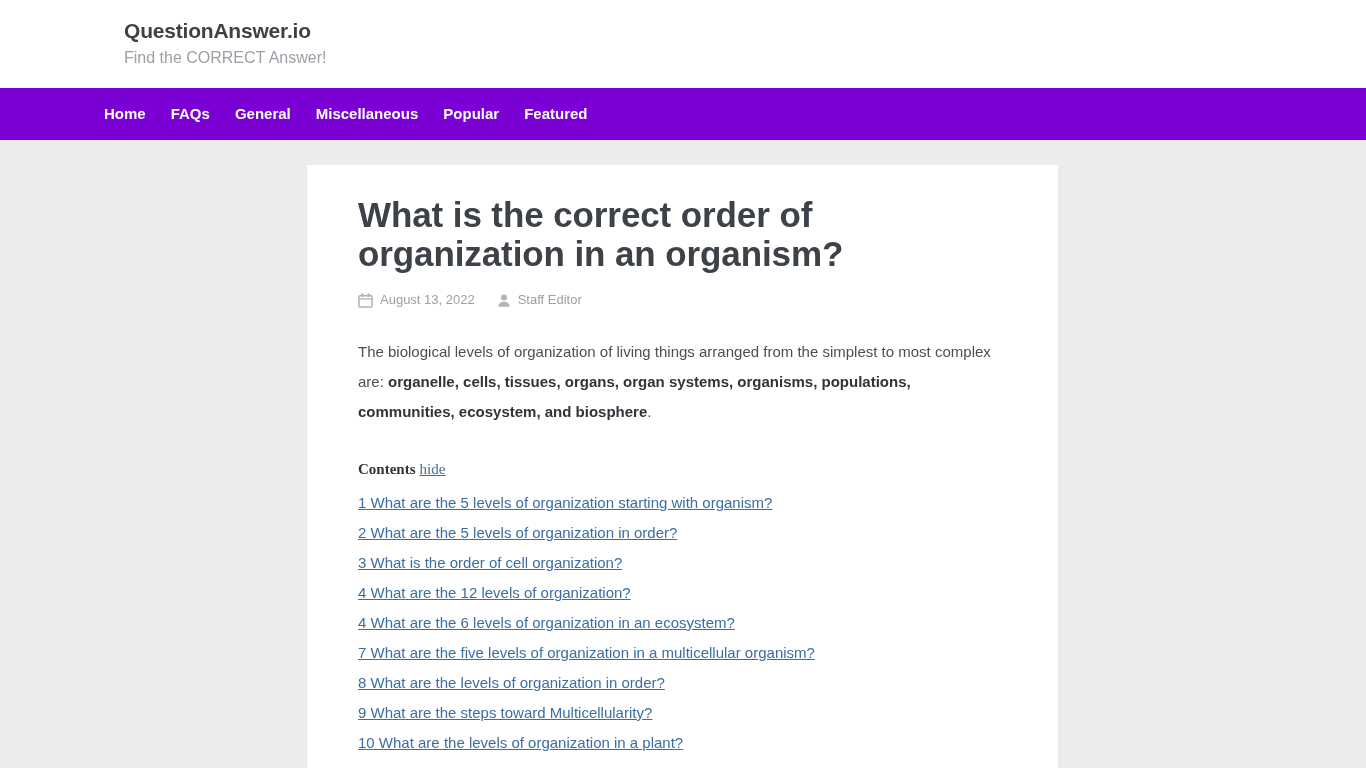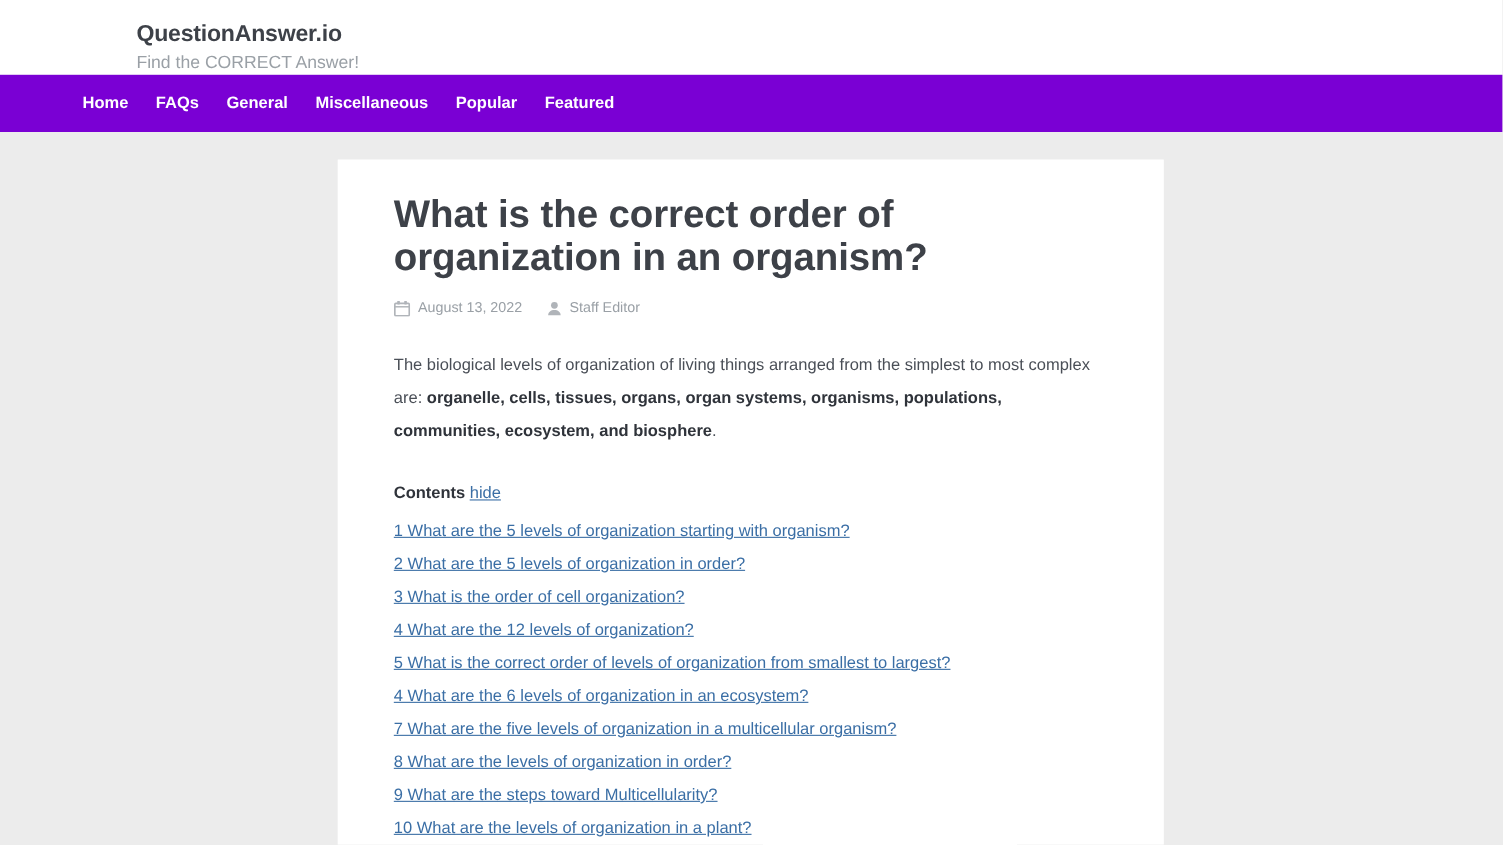--- a/index.html
+++ b/index.html
@@ -10,21 +10,21 @@
     width: 1366px;
     height: 768px;
     background: #ececec;
     font-family: "Liberation Sans", sans-serif;
     overflow: hidden;
   }
 
   
   .site-header {
     background: #ffffff;
-    height: 68px;
+    height: 88px;
     box-sizing: border-box;
     padding: 18px 0 0 124px;
   }
   .site-title {
     font-size: 21px;
     font-weight: bold;
     color: #3d4148;
     letter-spacing: -0.2px;
     line-height: 26px;
     margin: 0;
@@ -35,21 +35,21 @@
     line-height: 20px;
     margin-top: 4px;
   }
 
   
   .main-nav {
     background: #7a00d4;
     height: 52px;
     display: flex;
     align-items: center;
-    padding-left: 75px;
+    padding-left: 104px;
     box-sizing: border-box;
   }
   .nav-item {
     color: #ffffff;
     font-size: 15px;
     font-weight: bold;
     text-decoration: none;
     margin-right: 25px;
     line-height: 20px;
     white-space: nowrap;
@@ -109,20 +109,21 @@
 
   
   .toc {
     margin-top: 31px;
   }
   .toc-header {
     font-size: 15px;
     line-height: 22px;
     color: #2f333a;
     margin-bottom: 8px;
+    font-family: Liberation Serif, serif;
   }
   .toc-header .toc-title { font-weight: bold; }
   .toc-toggle {
     color: #3a6ea5;
     text-decoration: underline;
     margin-left: 4px;
     cursor: pointer;
   }
   .toc-list {
     list-style: none;
@@ -189,21 +190,20 @@
 
     <div class="toc">
       <div class="toc-header">
         <span class="toc-title">Contents</span><a class="toc-toggle" href="#">hide</a>
       </div>
       <ul class="toc-list">
         <li><a class="toc-link" href="#">1 What are the 5 levels of organization starting with organism?</a></li>
         <li><a class="toc-link" href="#">2 What are the 5 levels of organization in order?</a></li>
         <li><a class="toc-link" href="#">3 What is the order of cell organization?</a></li>
         <li><a class="toc-link" href="#">4 What are the 12 levels of organization?</a></li>
-        <li><a class="toc-link" href="#">5 What is the correct order of levels of organization from smallest to largest?</a></li>
         <li><a class="toc-link" href="#">4 What are the 6 levels of organization in an ecosystem?</a></li>
         <li><a class="toc-link" href="#">7 What are the five levels of organization in a multicellular organism?</a></li>
         <li><a class="toc-link" href="#">8 What are the levels of organization in order?</a></li>
         <li><a class="toc-link" href="#">9 What are the steps toward Multicellularity?</a></li>
         <li><a class="toc-link" href="#">10 What are the levels of organization in a plant?</a></li>
       </ul>
     </div>
 
   </article>
 </main>

